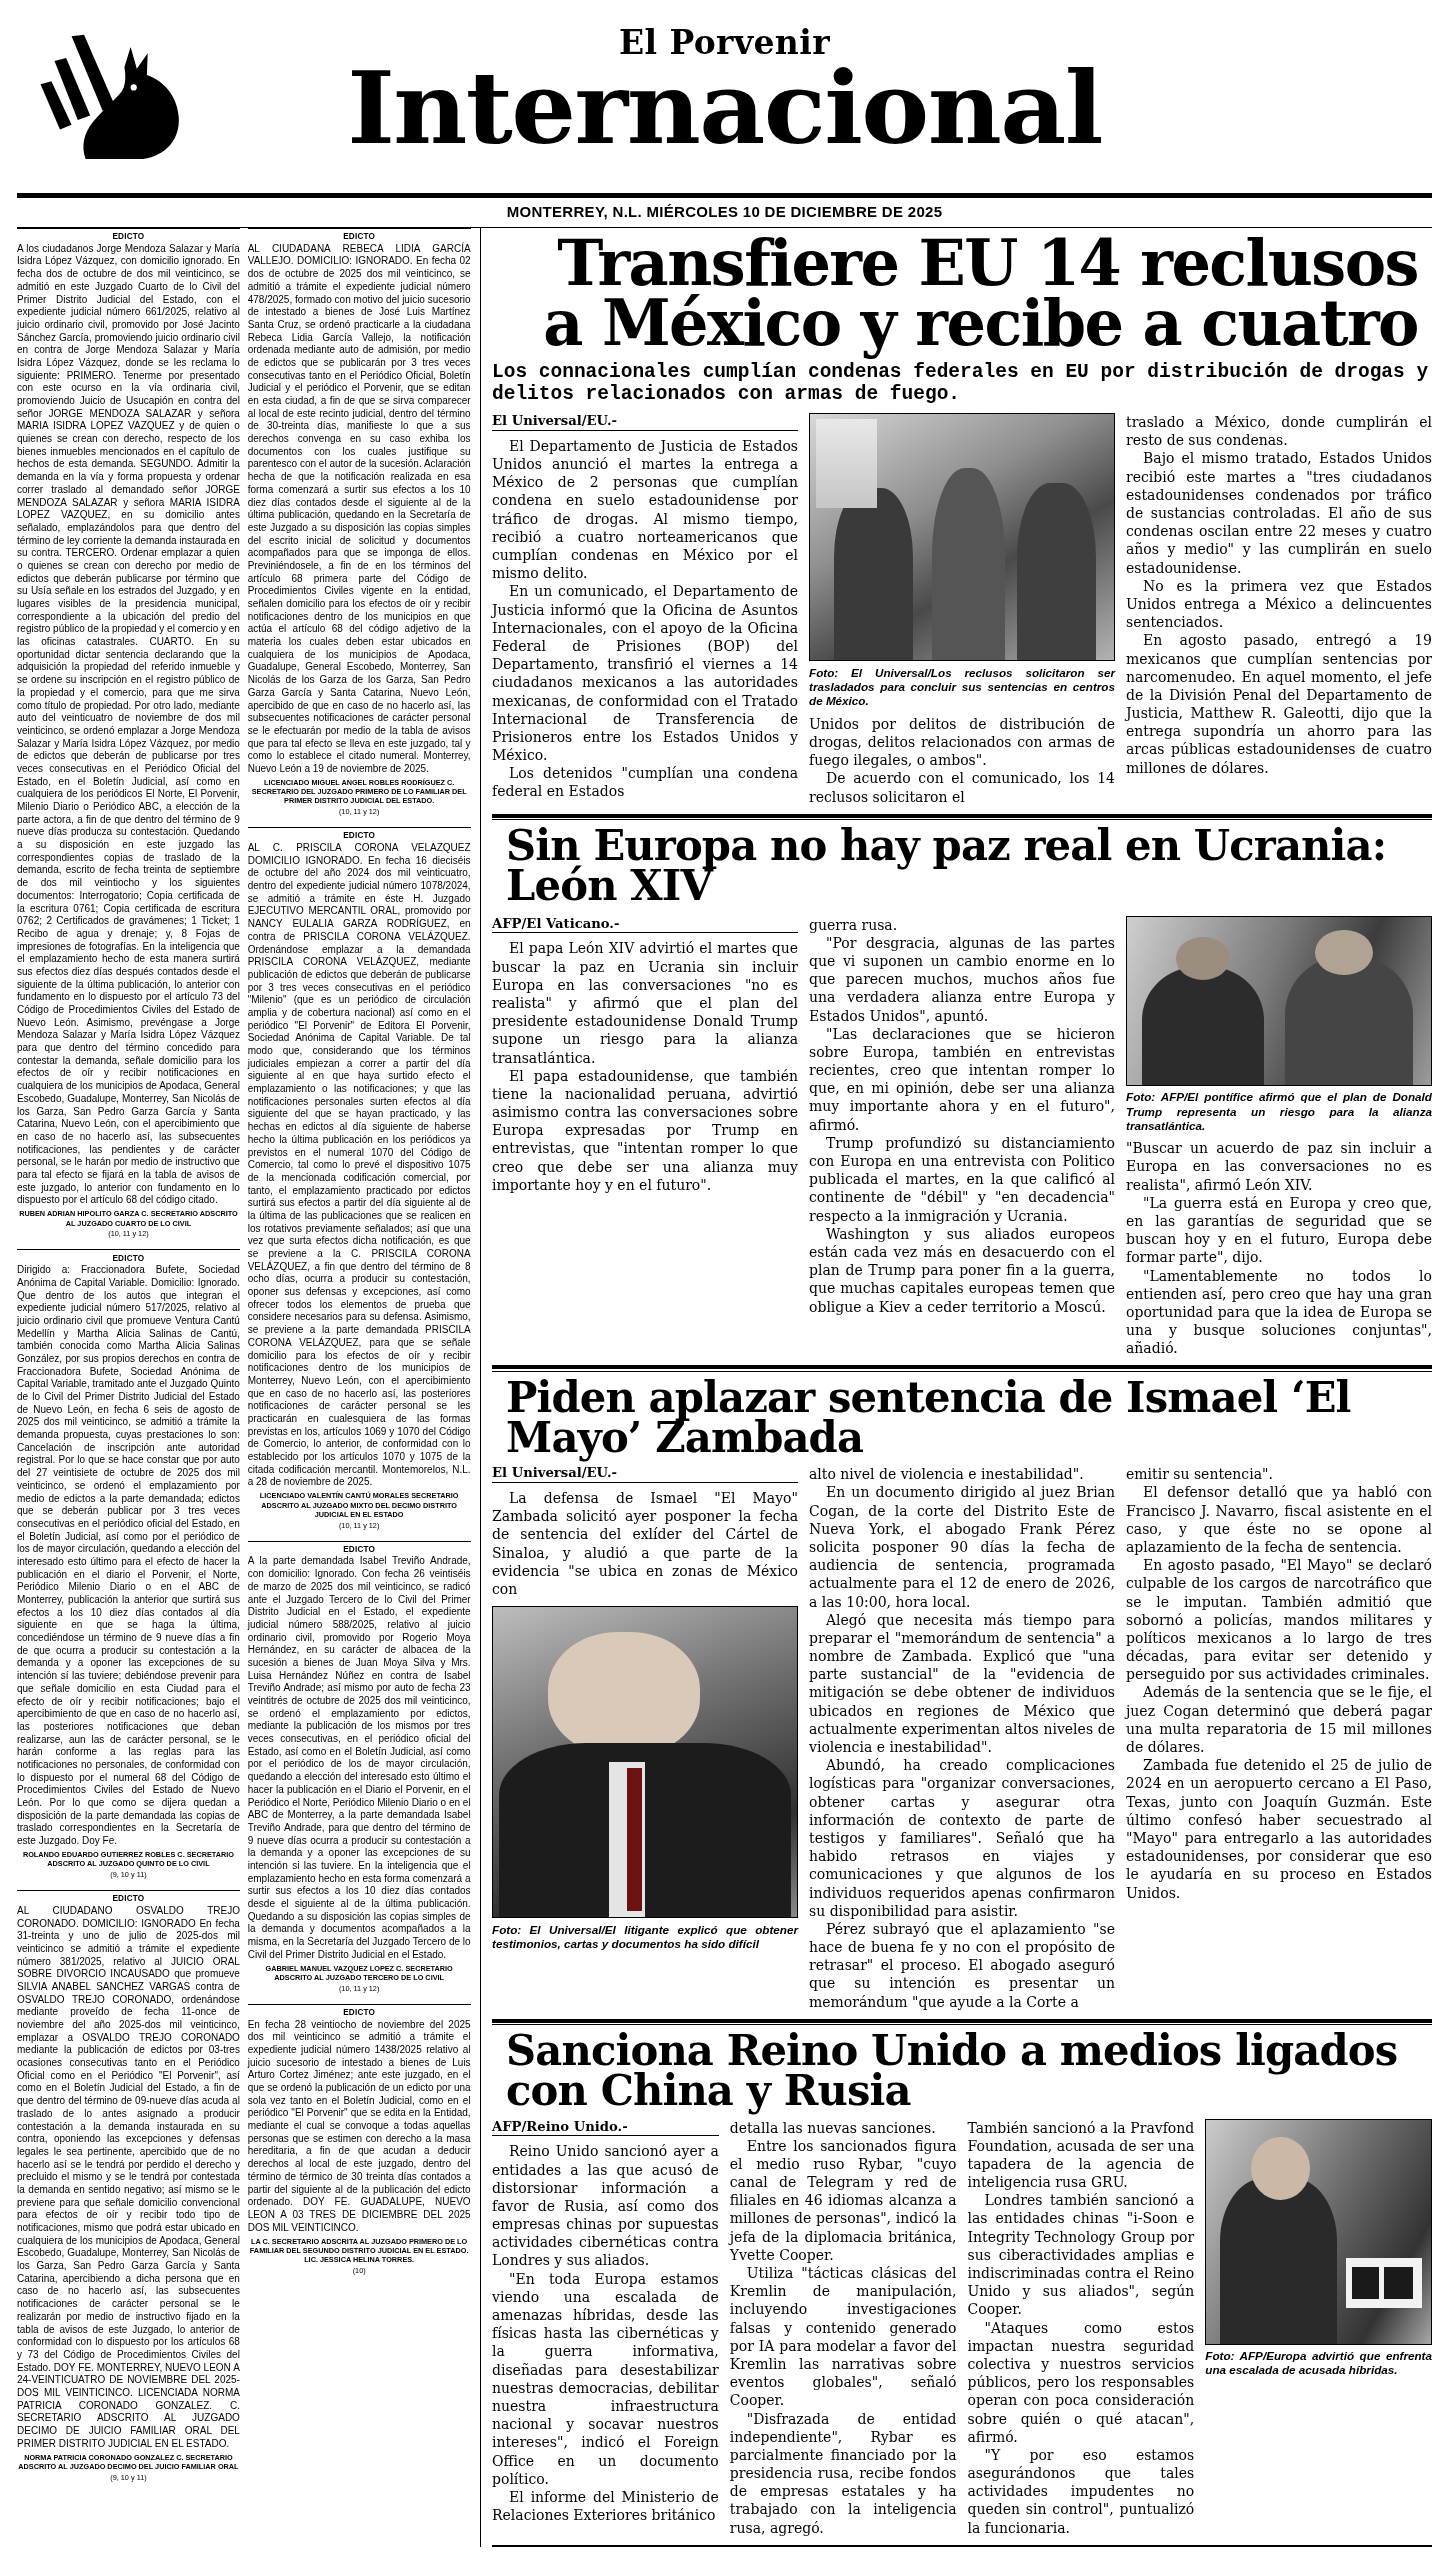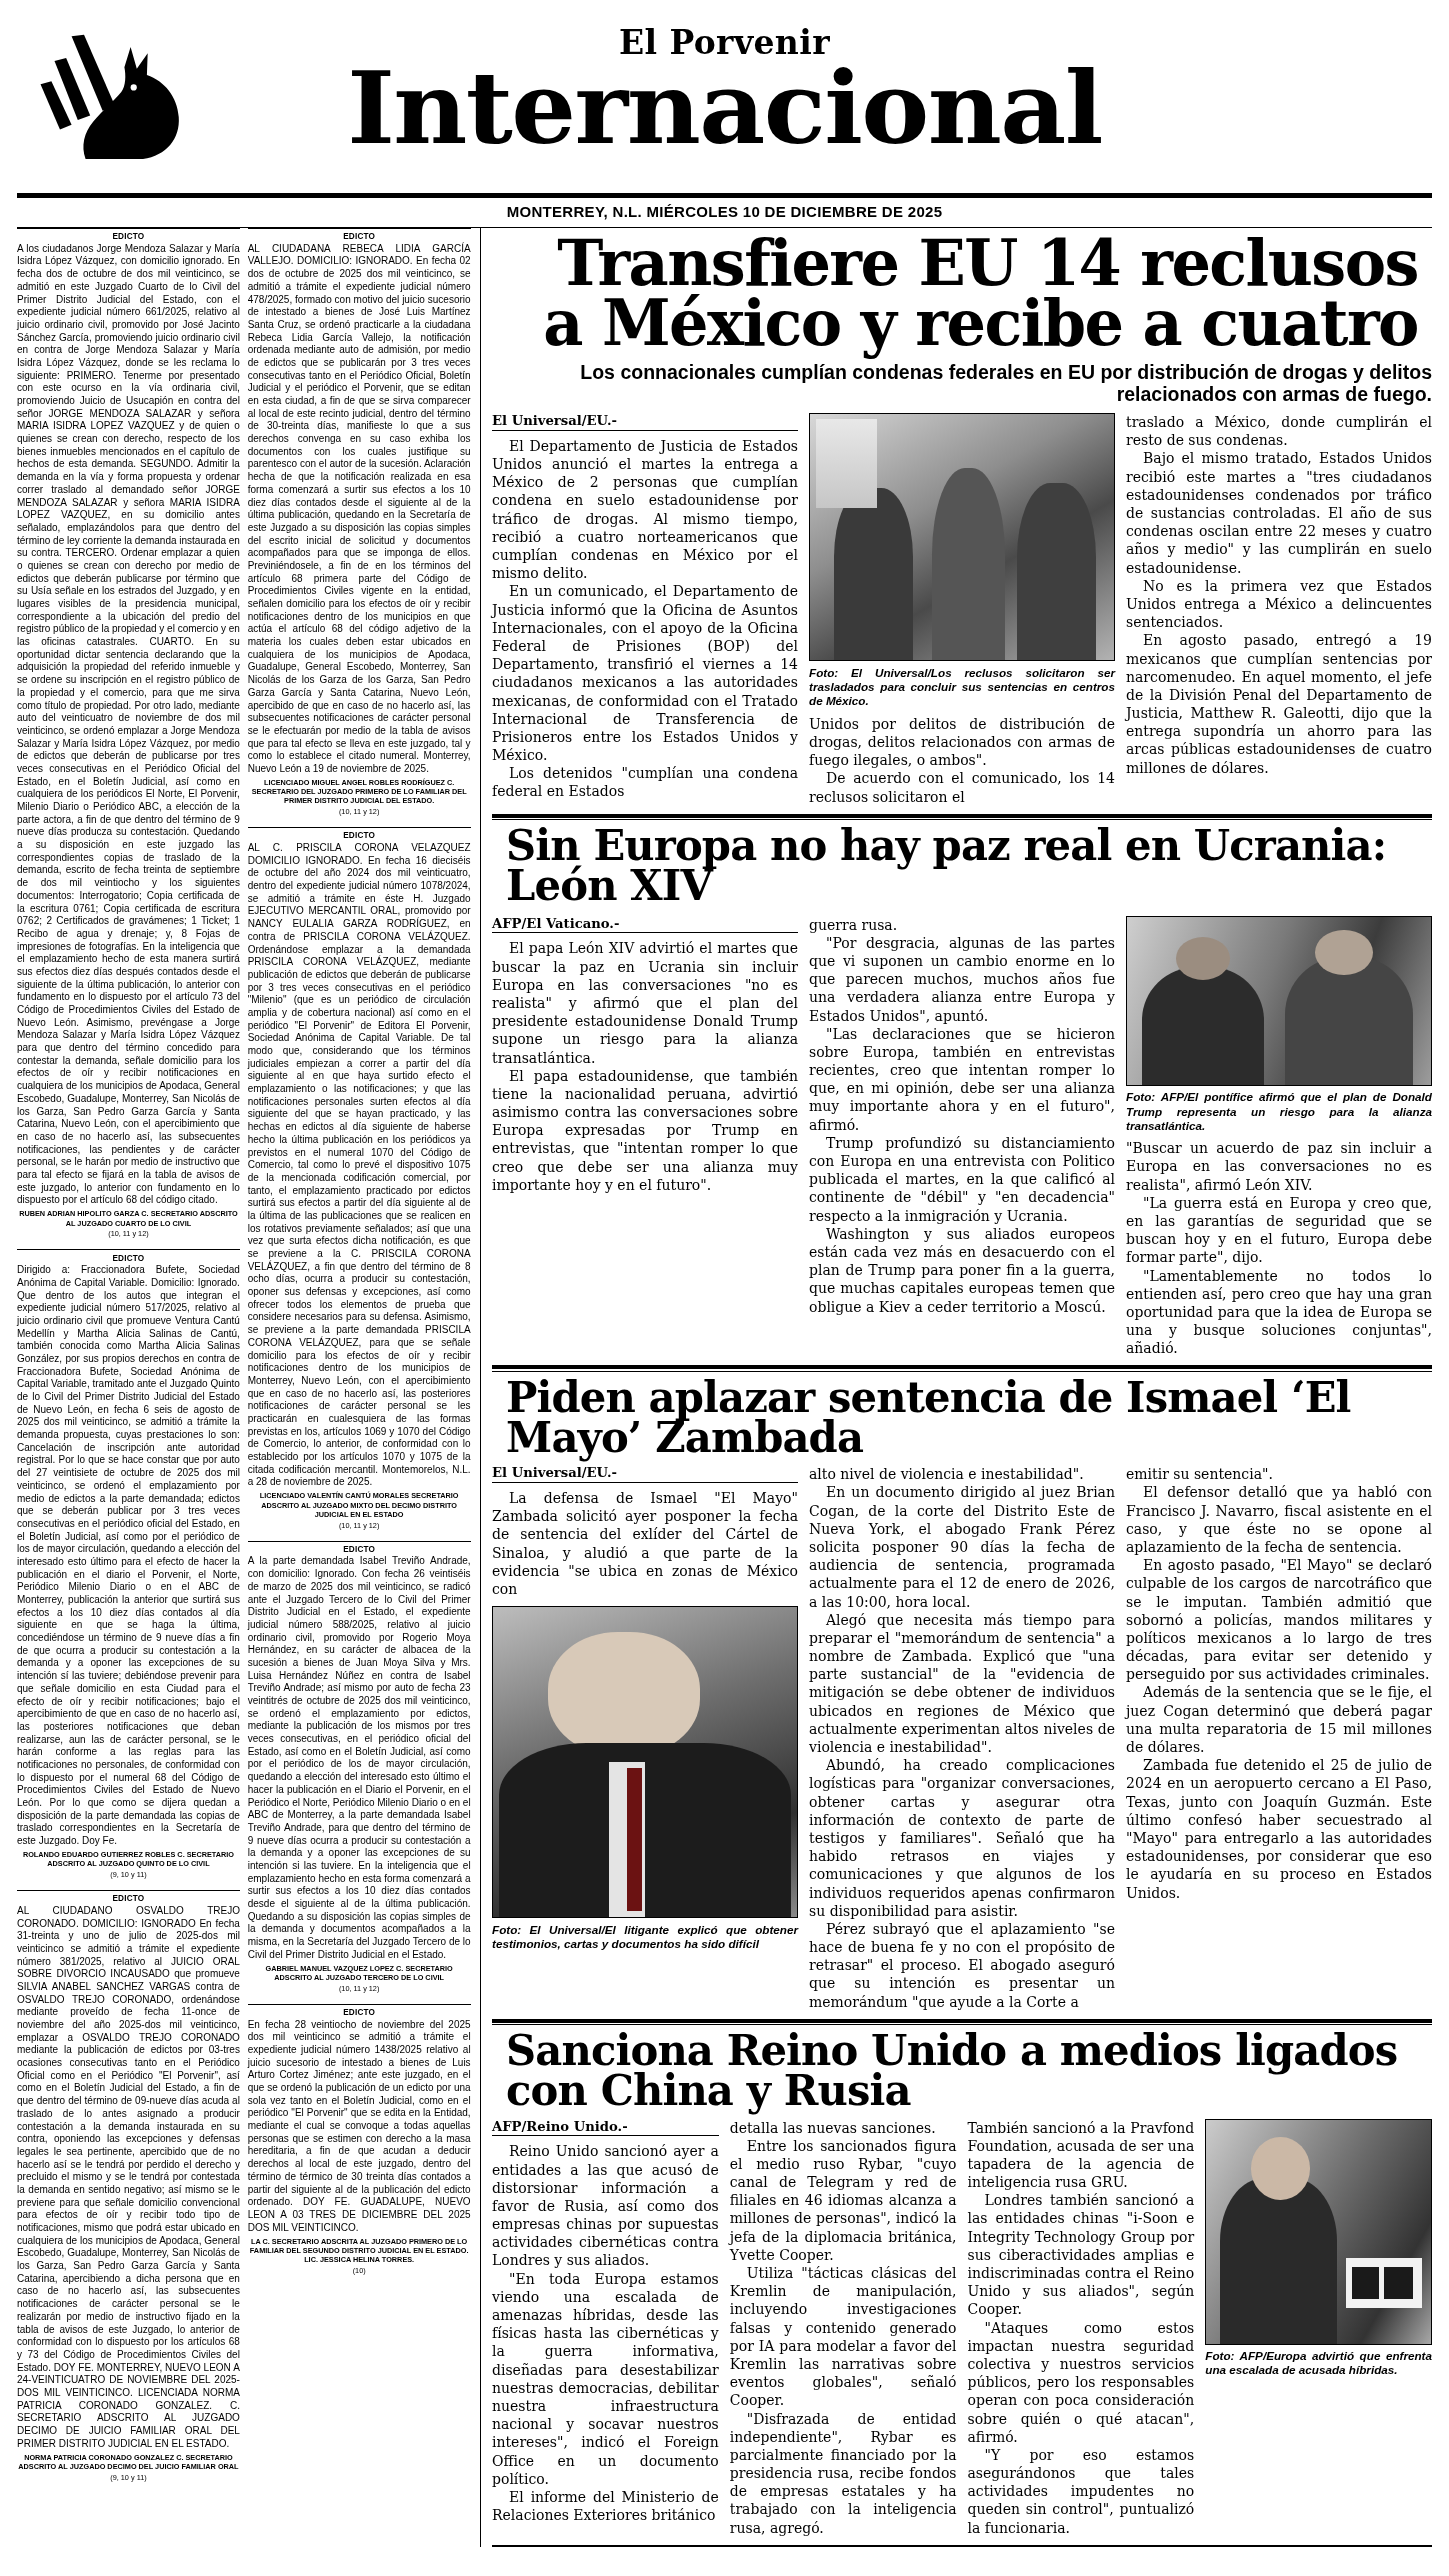--- a/index.html
+++ b/index.html
@@ -93,23 +93,23 @@
     line-height:0.94;
     letter-spacing:-0.9px;
     text-align:center;
     margin:4.7px 0 0;
     transform:scaleX(0.97);
     transform-origin:center;
   }
   .headline.lead { font-size:64px; text-align:right; letter-spacing:-1.6px;}
   .headline.h2 { font-size:43px; text-align:left; }
   .deck {
-    font-family:Liberation Sans, sans-serif;
+    font-family:Liberation Mono, monospace;
     font-weight:bold; font-size:19.5px;
-    text-align:right; line-height:1.14;
+    text-align:left; line-height:1.14;
     margin:7.8px 0 7.8px;
   }
   .byline {
     font-family:"DejaVu Serif", serif;
     font-weight:bold; font-size:13.2px;
     border-bottom:1.6px solid #000;
     display:block;
     padding-bottom:1.6px; margin-bottom:6.2px;
   }
 

